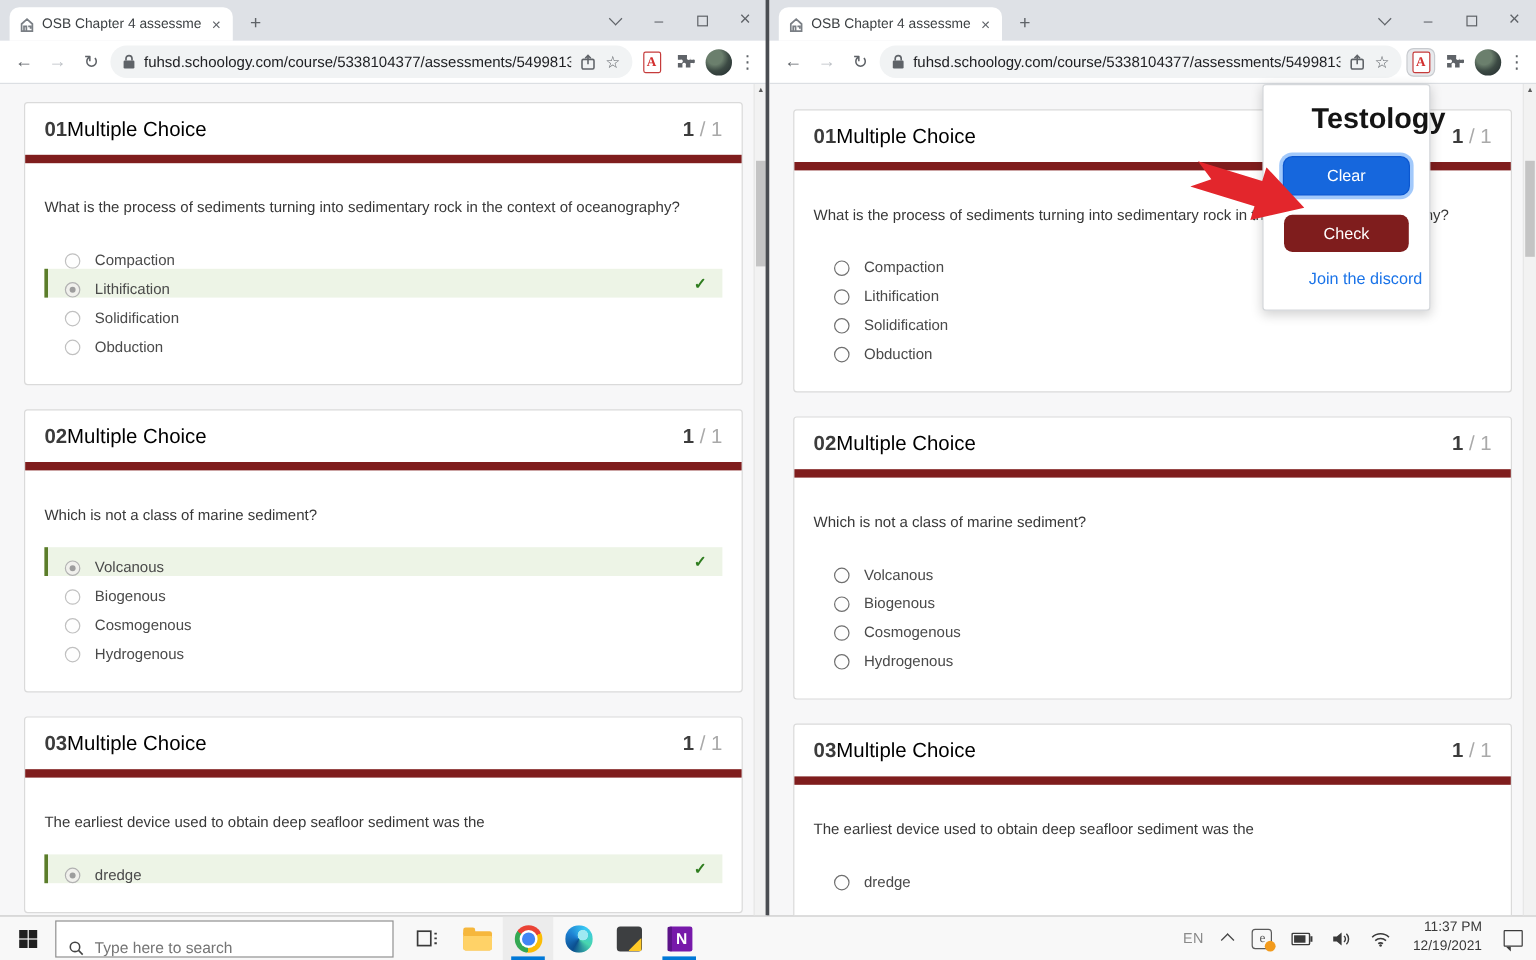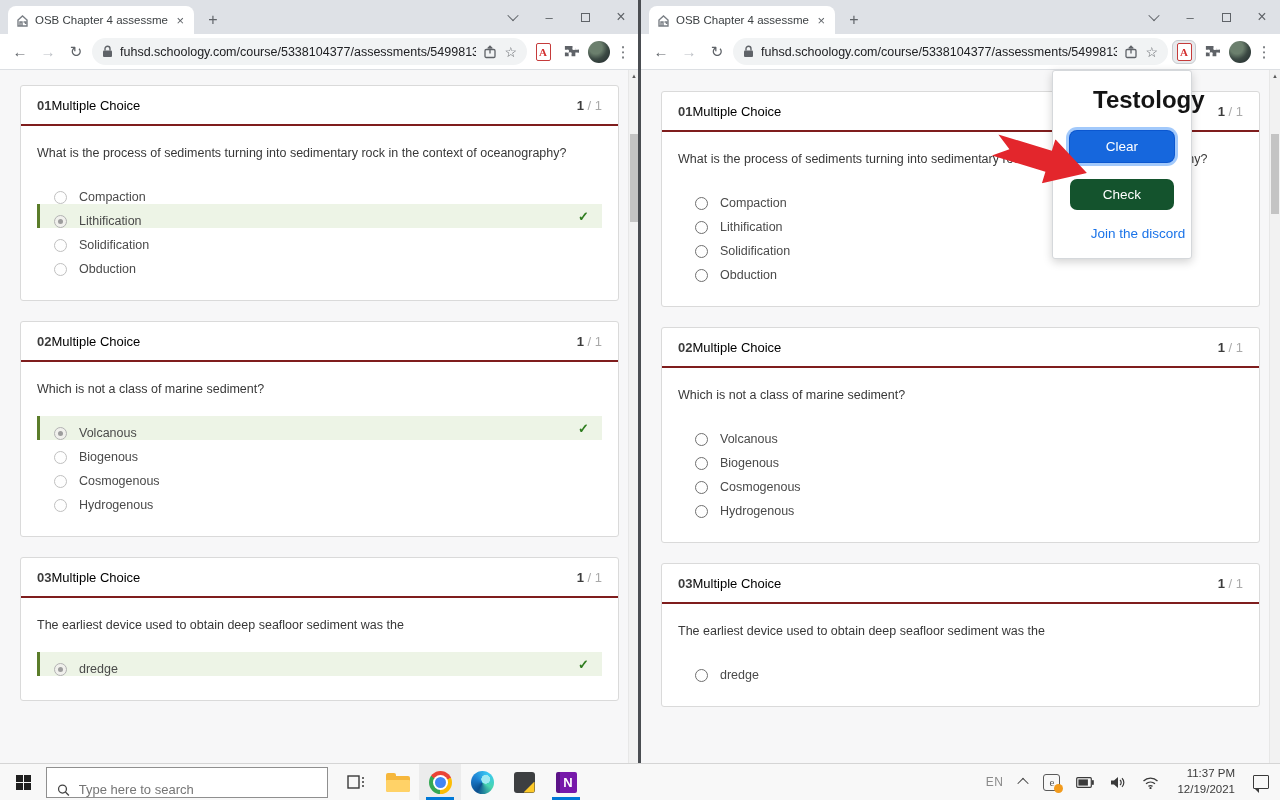--- a/index.html
+++ b/index.html
@@ -46,27 +46,27 @@
   .avatar { width:22px; height:22px; border-radius:50%;
             background:radial-gradient(circle at 35% 30%, #6b7f6d 0 30%, #3c4a44 55%, #20282b 100%); }
   .dots { font-size:15px; color:#5f6368; width:16px; text-align:center; }
 
   
   .content { position:absolute; top:70px; bottom:0; left:0; right:0; background:#f7f7f8; }
   .page { position:absolute; top:0; bottom:0; left:0; right:11px; padding:15px 9px 0 20px; overflow:hidden; }
   .win-right .page { padding-top:21px; }
 
   .qcard { background:#fff; border:1px solid #dadada; border-radius:3px; margin-bottom:20px; }
-  .qhead { display:flex; align-items:center; padding:12px 16px 11px; border-bottom:2px solid #7f1d1d; font-size:13px; }
+  .qhead { display:flex; align-items:center; padding:12px 16px 11px; border-bottom:7px solid #7f1d1d; font-size:17px; }
   .qnum { font-weight:bold; color:#3c3c3c; }
   .qtype { color:#000000; margin-left:0; flex:1; }
   .qscore b { color:#3c3c3c; font-weight:bold; }
   .qscore span { color:#a9a9a9; }
   .qbody { padding:18px 16px 24px; }
-  .qtext { font-size:12.5px; color:#383838; margin:2px 0 20px; }
+  .qtext { font-size:12.5px; color:#383838; margin:12px 0 20px; }
   .opt { display:flex; align-items:flex-end; padding:10px 12px 0 14px; border-left:3px solid transparent;
          position:relative; }
   .radio { width:13px; height:13px; border:1px solid #c0c0c0; border-radius:50%; background:#fefefe;
            flex:none; position:relative; }
   .win-right .radio { border-color:#6f6f6f; }
   .optlabel { margin-left:12px; font-size:12.5px; color:#4a4a4a; }
   .opt.sel { background:#edf4e6; border-left-color:#5b7d2a; }
   .opt.sel .radio { border-color:#b2b2b2; background:#f0f0ec; }
   .opt.sel .radio::after { content:""; position:absolute; inset:3px; border-radius:50%; background:#9d9d9d; }
   .tick { position:absolute; right:13px; top:50%; transform:translateY(-50%);
@@ -80,21 +80,21 @@
   .win-right .sb-thumb { top:64px; height:80px; }
 
   
   .popup { position:absolute; left:1052px; top:70px; width:140px; background:#fff;
            border:1px solid #d5d8db; box-shadow:0 3px 10px rgba(0,0,0,.18); border-radius:3px;
            text-align:center; padding:15px 0 16px; z-index:60; }
   .popup-title { font-size:24px; font-weight:bold; color:#141414; margin-bottom:17px;padding-left:40px; }
   .pbtn { display:block; width:104px; margin:0 auto; padding:8px 0; border:none; border-radius:7px;
           color:#fff; font-size:13.5px; font-family:inherit; }
   .btn-clear { background:#1667dd; box-shadow:0 0 0 1px #0b57d0, 0 0 0 4px rgba(86,157,247,.55); margin-bottom:17px; }
-  .btn-check { background:#14532d; margin-bottom:14px; }
+  .btn-check { background:#7f1d1d; margin-bottom:14px; }
   .discord { color:#1a73e8; font-size:13.5px; text-decoration:none;margin-left:32px; }
 
   .red-arrow { position:absolute; left:993px; top:136px; z-index:70; transform:rotate(17deg); }
 
   
   .taskbar { position:absolute; left:0; top:763px; width:1280px; height:37px; background:#f8f8f8;
              border-top:1px solid #d5d5d5; display:flex; align-items:center; z-index:100; }
   .start { width:46px; height:100%; display:flex; align-items:center; justify-content:center; }
   .winlogo { width:15px; height:15px; display:grid; grid-template-columns:7px 7px; grid-template-rows:7px 7px; gap:1px; }
   .winlogo i { background:#1f1f1f; }

